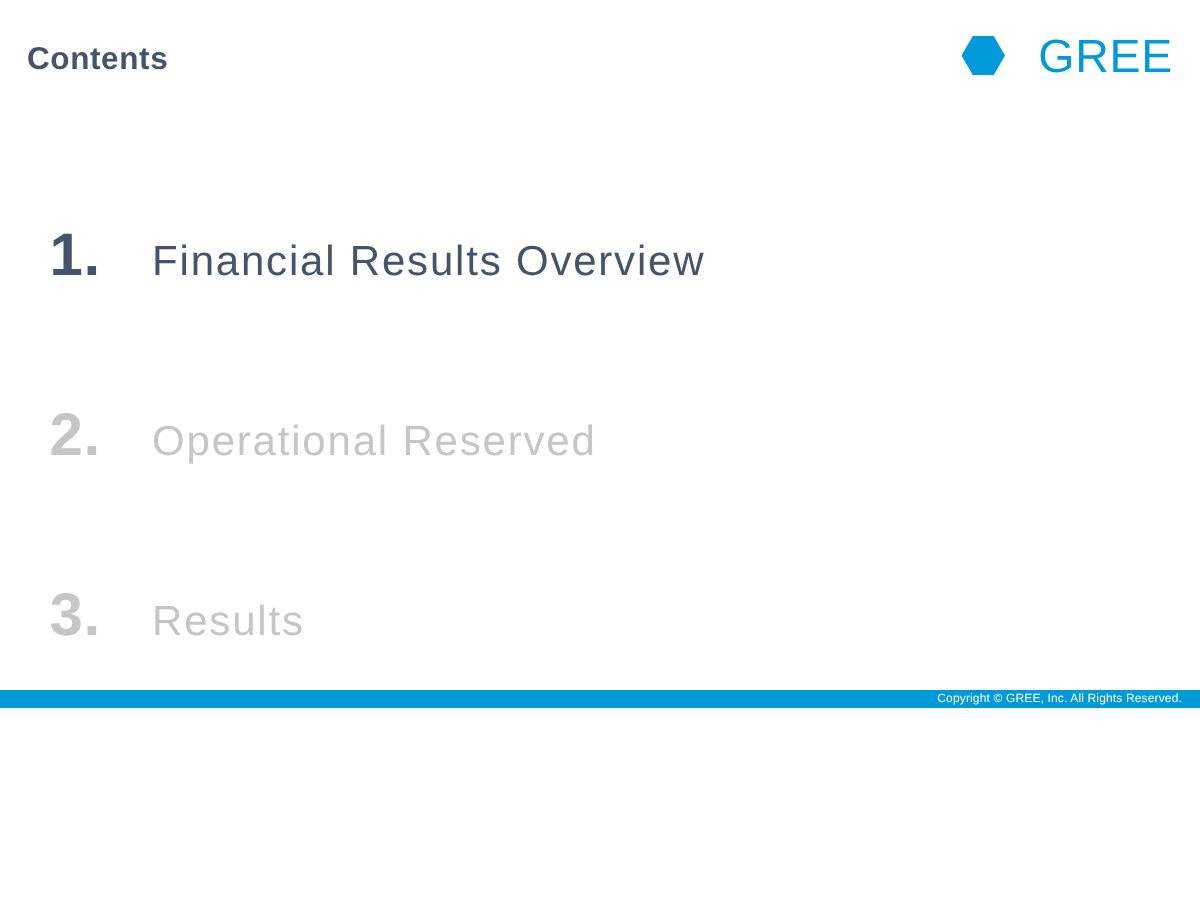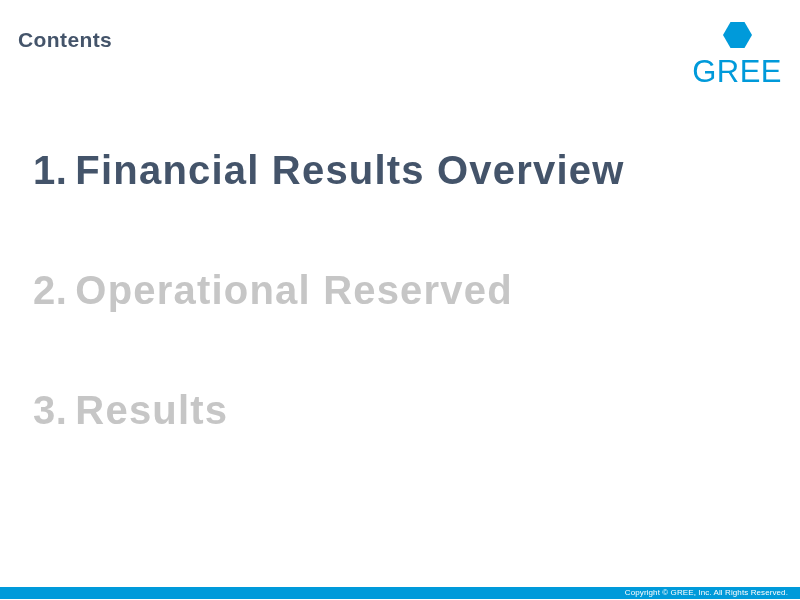--- a/index.html
+++ b/index.html
@@ -9,21 +9,21 @@
   body {
     width: 800px;
     height: 600px;
     background: #ffffff;
     font-family: "Liberation Sans", "DejaVu Sans", sans-serif;
     overflow: hidden;
   }
   .slide {
     position: relative;
     width: 800px;
-    height: 599px;
+    height: 472px;
     background: #ffffff;
   }
 
   
   .slide-header {
     position: absolute;
     top: 0;
     left: 0;
     width: 800px;
     height: 70px;
@@ -40,23 +40,22 @@
     white-space: nowrap;
   }
 
   
   .brand-logo {
     position: absolute;
     right: 18px;
     top: 20px;
     display: flex;
     align-items: center;
-    gap: 6px;
+    gap: 22px;
     height: 34px;
-    flex-direction: column;
   }
   .logo-hex {
     display: block;
     width: 29px;
     height: 30px;
     flex: 0 0 auto;
   }
   .logo-wordmark {
     font-size: 31px;
     font-weight: 400;
@@ -82,25 +81,25 @@
     height: 120px;
     white-space: nowrap;
   }
   .agenda-num {
     font-size: 40px;
     font-weight: bold;
     letter-spacing: 0.5px;
     line-height: 1;
   }
   .agenda-label {
-    font-size: 40px;
-    font-weight: bold;
+    font-size: 28px;
+    font-weight: normal;
     letter-spacing: 1.2px;
     line-height: 1;
-    margin-left: 8px;
+    margin-left: 34px;
   }
   .agenda-item.is-active .agenda-num,
   .agenda-item.is-active .agenda-label {
     color: #44546a;
   }
   .agenda-item.is-inactive .agenda-num,
   .agenda-item.is-inactive .agenda-label {
     color: #c6c6c6;
   }
 

